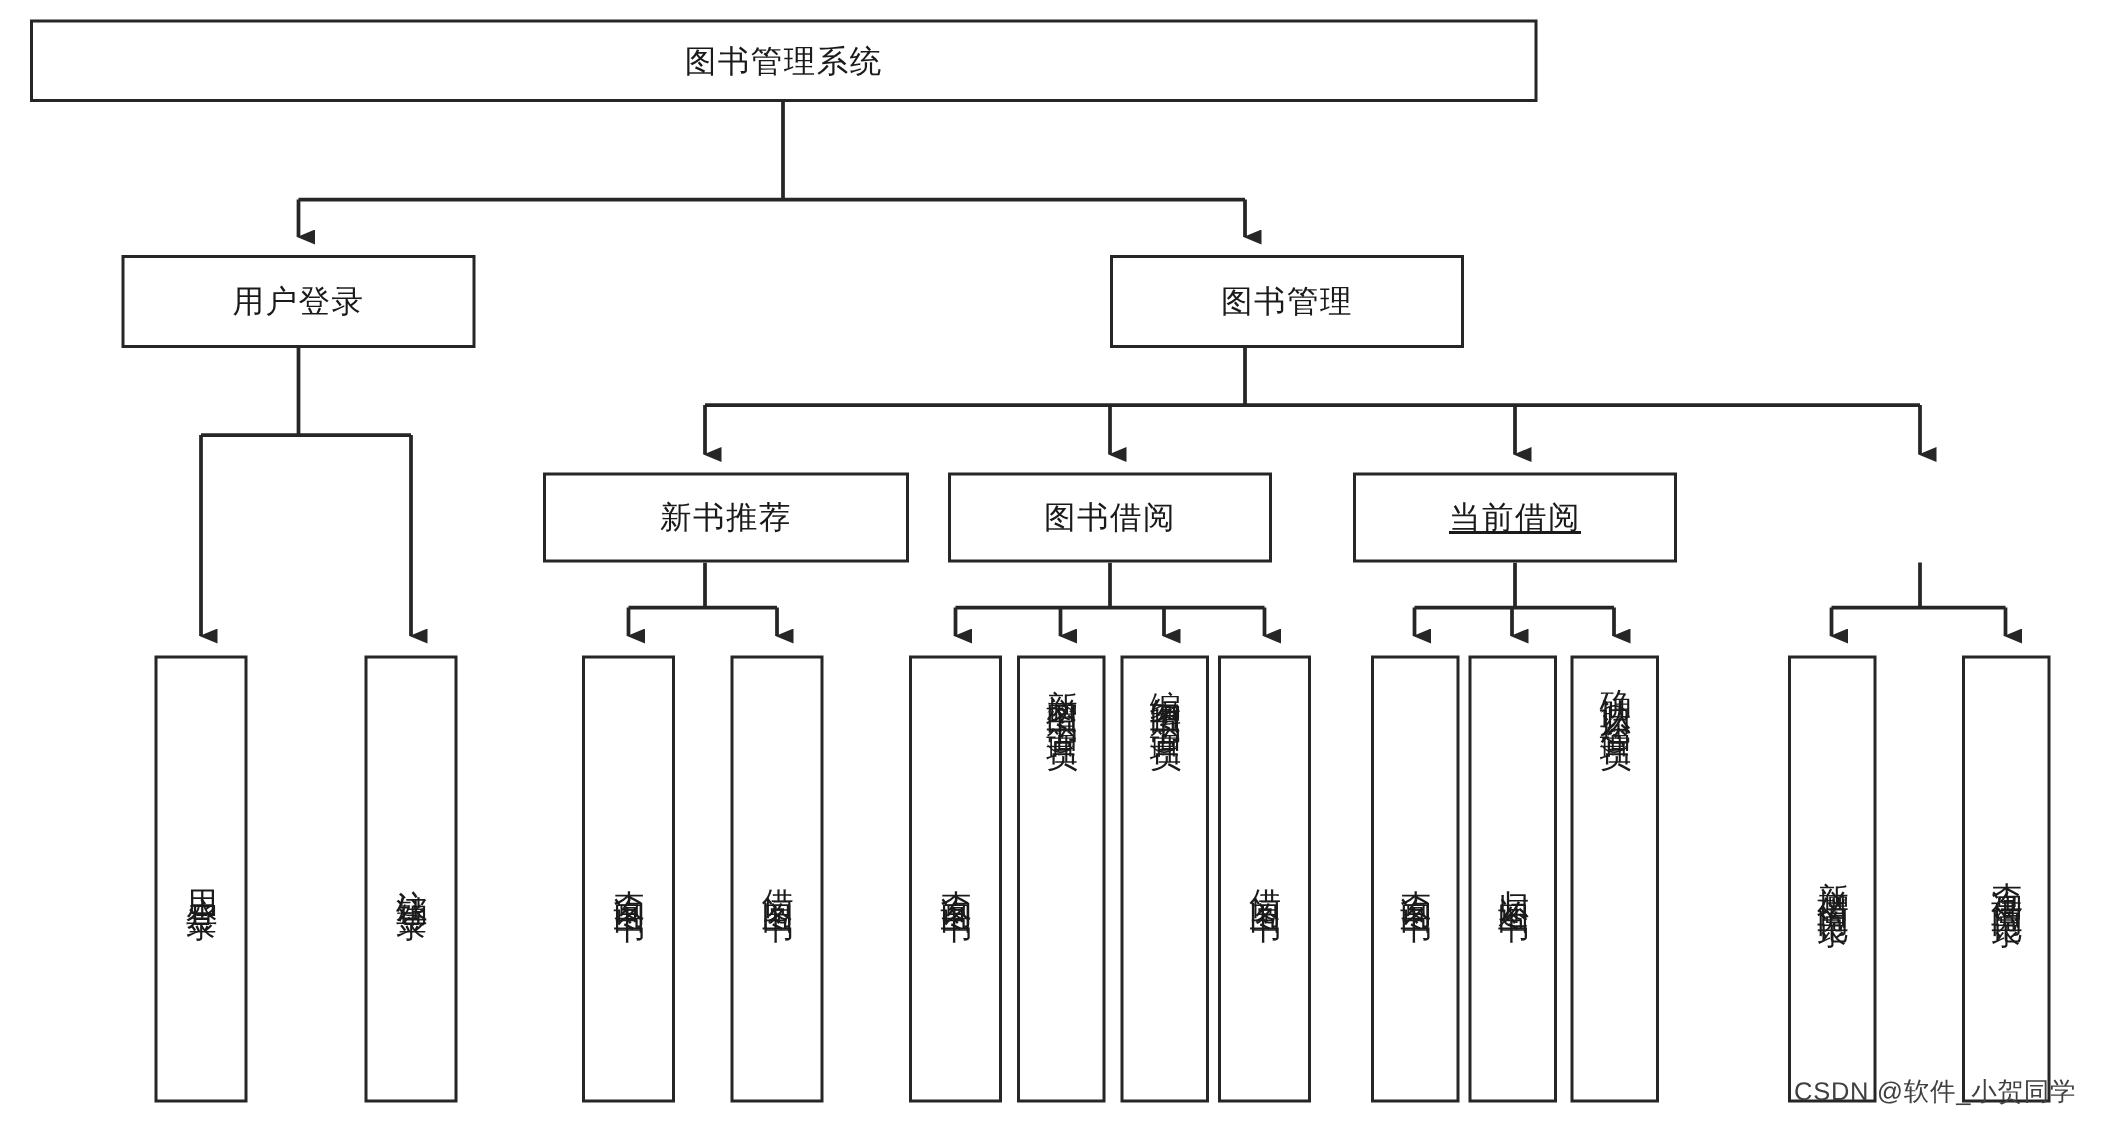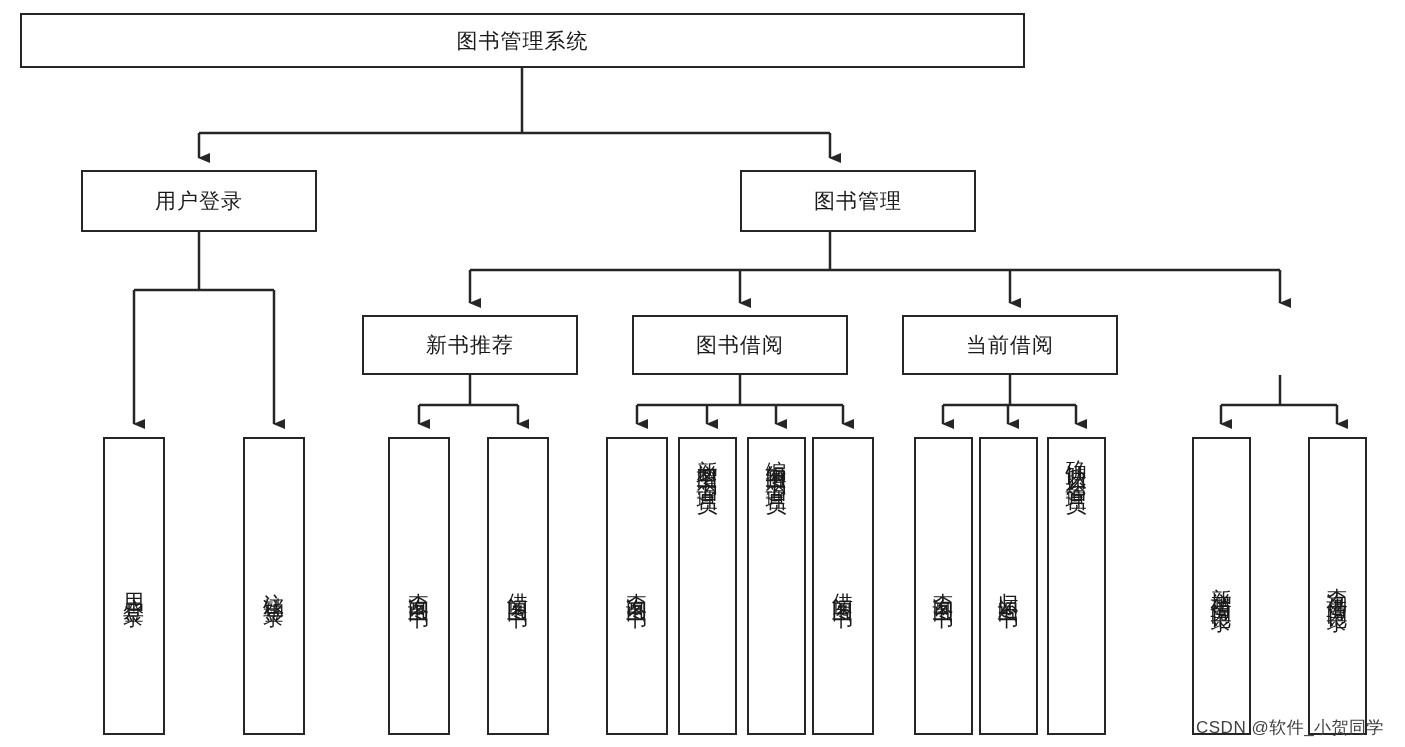--- a/index.html
+++ b/index.html
@@ -118,27 +118,27 @@
     <span>图书管理系统</span>
   </div>
 
   <div class="node h" style="left:81px; top:170px; width:236px; height:62px;">
     <span>用户登录</span>
   </div>
   <div class="node h" style="left:712px; top:170px; width:236px; height:62px;margin-left:28px;">
     <span>图书管理</span>
   </div>
 
-  <div class="node h" style="left:362px; top:315px; width:216px; height:60px;align-items:center;">
+  <div class="node h" style="left:362px; top:315px; width:244px; height:60px;align-items:center;">
     <span>新书推荐</span>
   </div>
   <div class="node h" style="left:632px; top:315px; width:216px; height:60px;text-align:right;">
     <span>图书借阅</span>
   </div>
-  <div class="node h" style="left:902px; top:315px; width:216px; height:60px;">
+  <div class="node h" style="left:902px; top:315px; width:216px; height:60px;text-decoration:underline;">
     <span>当前借阅</span>
   </div>
 
   <div class="node v" style="left:103px; top:437px; width:62px; height:298px;">
     <span class="vlabel">用户登录</span>
   </div>
   <div class="node v" style="left:243px; top:437px; width:62px; height:298px;">
     <span class="vlabel">注销登录</span>
   </div>
   <div class="node v" style="left:388px; top:437px; width:62px; height:298px;">

